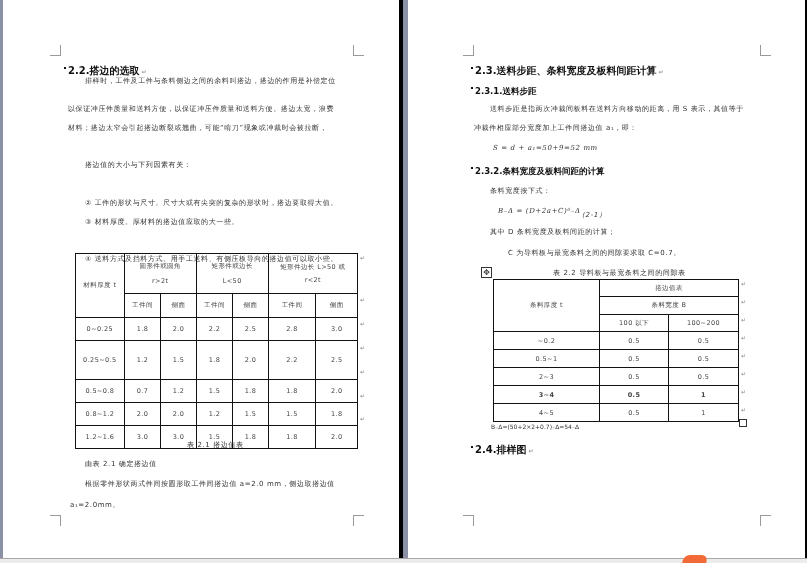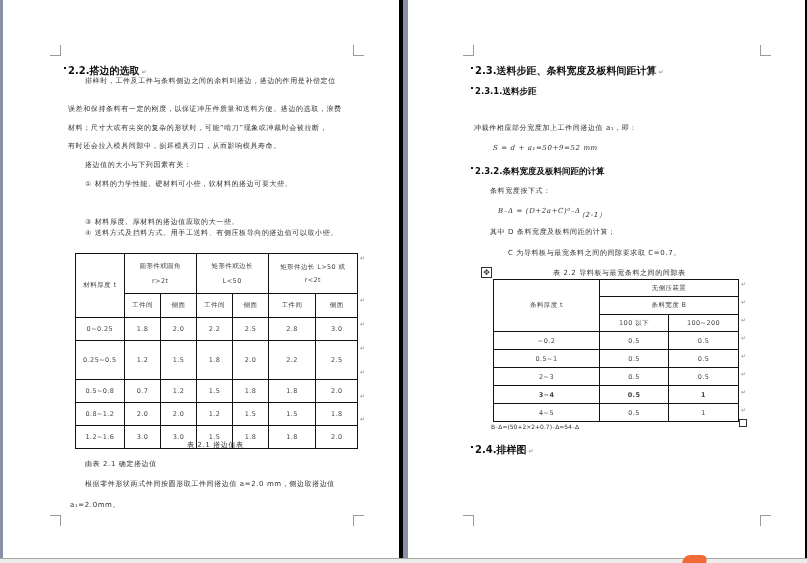--- a/index.html
+++ b/index.html
@@ -48,28 +48,27 @@
 
   <div class="page left">
     <div class="crop tl" style="left:47px;top:45px;"></div>
     <div class="crop tr" style="left:350px;top:45px;"></div>
     <div class="crop bl" style="left:47px;top:515px;"></div>
     <div class="crop br" style="left:350px;top:515px;"></div>
 
     <div class="h2" style="left:61px;top:64px;"><span class="bullet"></span><span>2.2.搭边的选取</span><span class="pm">↵</span></div>
 
     <div class="txt" style="left:82px;top:76px;">排样时，工件及工件与条料侧边之间的余料叫搭边，搭边的作用是补偿定位</div>
-    <div class="txt" style="left:65px;top:104px;">误差和保持条料有一定的刚度，以保证冲压件质量和送料方便。搭边的选取，浪费</div>
-    <div class="txt" style="left:65px;top:123px;">材料；尺寸大或有尖突的复杂的形状时，可能“啃刀”现象或冲裁时会被拉断，</div>
-    <div class="txt" style="left:65px;top:141px;">有时还会拉入模具间隙中，损坏模具刃口，从而影响模具寿命。</div>
+    <div class="txt" style="left:65px;top:104px;">以保证冲压件质量和送料方便，以保证冲压件质量和送料方便。搭边太宽，浪费</div>
+    <div class="txt" style="left:65px;top:123px;">材料；搭边太窄会引起搭边断裂或翘曲，可能“啃刀”现象或冲裁时会被拉断，</div>
 
     <div class="txt" style="left:82px;top:160px;">搭边值的大小与下列因素有关：</div>
-    <div class="txt" style="left:82px;top:179px;">① 材料的力学性能。硬材料可小些，软材料的搭边可要大些。</div>
+    <div class="txt" style="left:82px;top:198px;">② 工件的形状与尺寸。尺寸大或有尖突的复杂的形状时，搭边要取得大值。</div>
     <div class="txt" style="left:82px;top:217px;">③ 材料厚度。厚材料的搭边值应取的大一些。</div>
-    <div class="txt" style="left:82px;top:228px;text-align:right;">④ 送料方式及挡料方式。用手工送料、有侧压板导向的搭边值可以取小些。</div>
+    <div class="txt" style="left:82px;top:254px;text-align:right;">④ 送料方式及挡料方式。用手工送料、有侧压板导向的搭边值可以取小些。</div>
 
     <table class="t" style="left:72px;top:253px;width:283px;">
       <tbody>
           <tr style="height:40px;">
         <td rowspan="2" style="width:47px;">材料厚度 t</td>
         <td colspan="2">
               <div>圆形件或圆角</div>
               <div style="margin-top:6px">r&gt;2t</div>
             </td>
         <td colspan="2">
@@ -155,38 +154,39 @@
 
   <div class="page right">
     <div class="crop tl" style="left:55px;top:45px;"></div>
     <div class="crop tr" style="left:352px;top:45px;"></div>
     <div class="crop bl" style="left:55px;top:515px;"></div>
     <div class="crop br" style="left:352px;top:515px;"></div>
 
     <div class="h2" style="left:63px;top:64px;"><span class="bullet"></span><span>2.3.送料步距、条料宽度及板料间距计算</span><span class="pm">↵</span></div>
 
     <div class="h3" style="left:63px;top:86px;"><span class="bullet"></span><span>2.3.1.送料步距</span></div>
+    <div class="txt" style="left:82px;top:104px;">送料步距是指两次冲裁间板料在送料方向移动的距离，用 S 表示，其值等于</div>
     <div class="txt" style="left:66px;top:123px;">冲裁件相应部分宽度加上工件间搭边值 a₁，即：</div>
     <div class="txt formula" style="left:85px;top:144px;">S = d + a₁=50+9=52  mm</div>
 
     <div class="h3" style="left:63px;top:166px;"><span class="bullet"></span><span>2.3.2.条料宽度及板料间距的计算</span></div>
     <div class="txt" style="left:82px;top:186px;">条料宽度按下式：</div>
     <div class="txt formula" style="left:90px;top:207px;">B₋Δ = (D+2a+C)⁰₋Δ</div>
     <div class="txt" style="left:170px;top:210px;font-style:italic;">（2-1）</div>
     <div class="txt" style="left:82px;top:227px;">其中 D 条料宽度及板料间距的计算；</div>
     <div class="txt" style="left:100px;top:248px;">C 为导料板与最宽条料之间的间隙要求取 C=0.7。</div>
 
     <div class="move-handle" style="left:73px;top:267px;">✥</div>
     <div class="txt" style="left:145px;top:268px;">表 2.2 导料板与最宽条料之间的间隙表</div>
 
     <table class="t" style="left:85px;top:279px;width:246px;">
       <tbody>
           <tr style="height:17px;">
         <td rowspan="3" style="width:105px;">条料厚度 t</td>
-        <td colspan="2">无侧压装置</td>
+        <td colspan="2">搭边值表</td>
       </tr>
       <tr style="height:18px;">
         <td colspan="2">条料宽度 B</td>
       </tr>
       <tr style="height:17px;">
         <td style="width:68px">100 以下</td>
         <td style="width:69px">100~200</td>
       </tr>
       <tr style="height:18px;">
         <td>~0.2</td>

